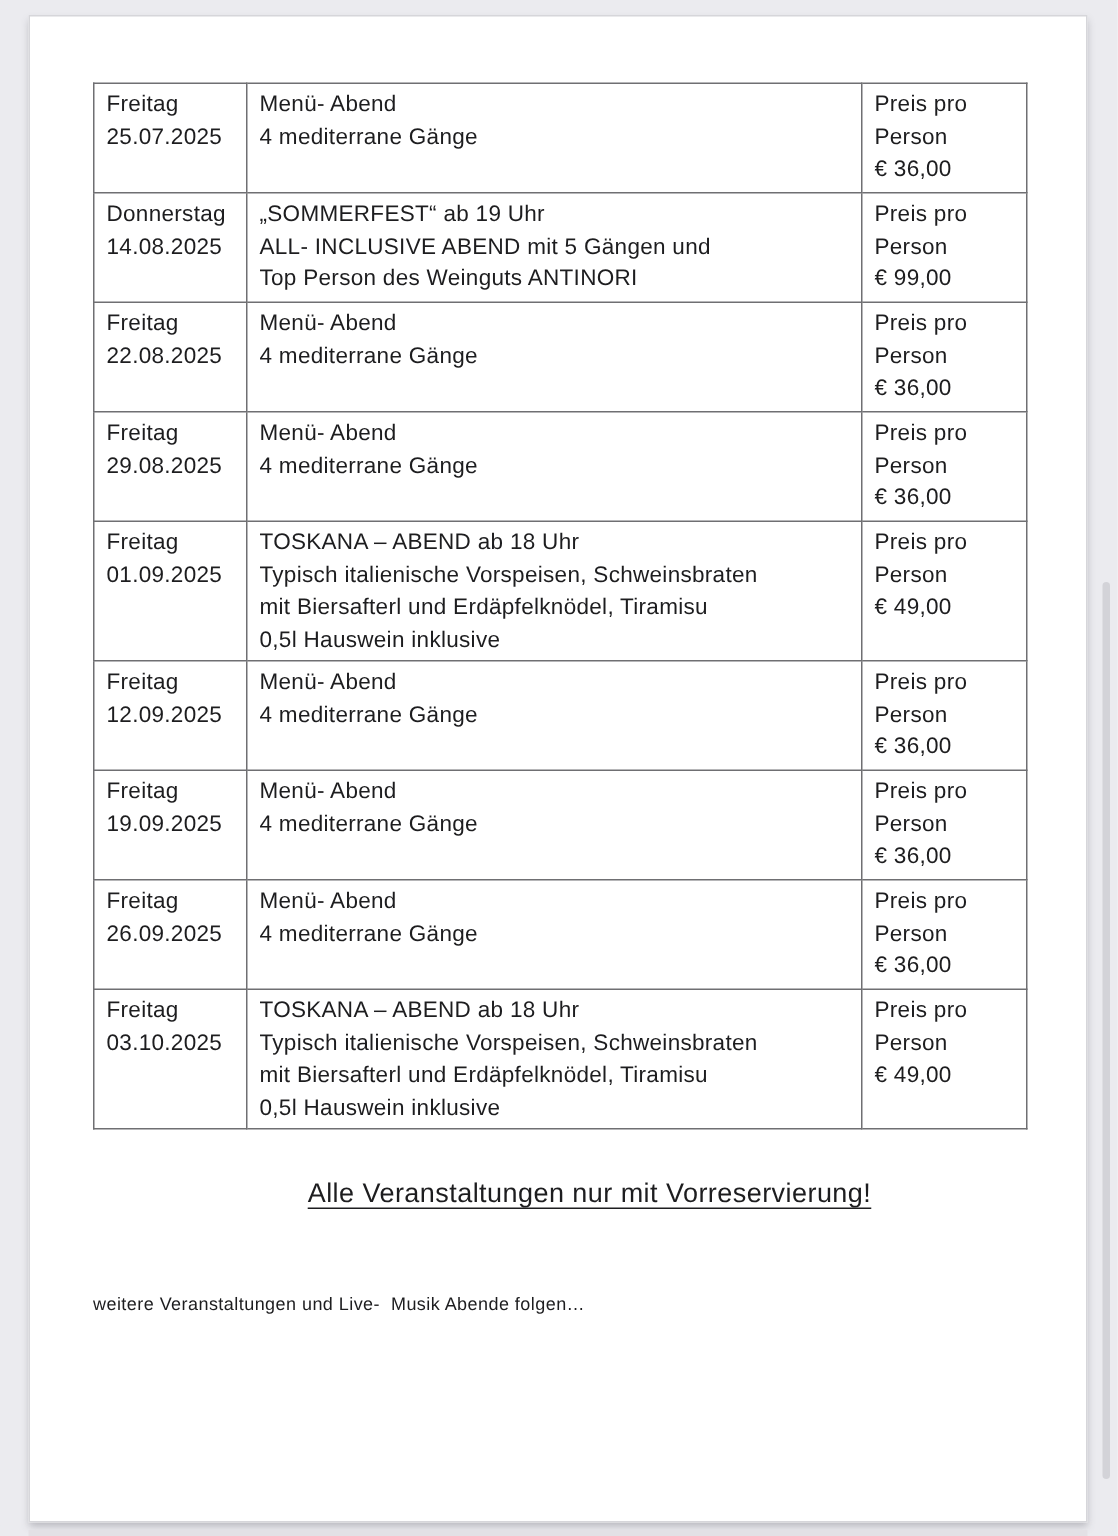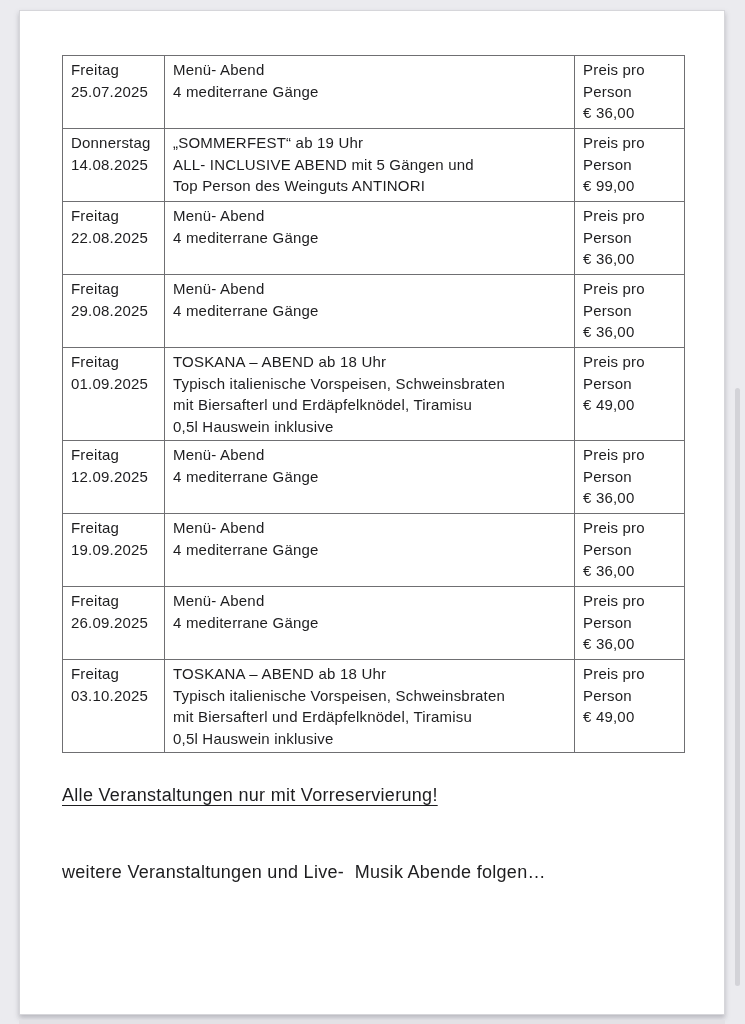--- a/index.html
+++ b/index.html
@@ -47,24 +47,25 @@
   .col-date  { width: 102px; }
   .col-desc  { width: 410px; }
   .col-price { width: 110px; }
   .notice {
     margin-top: 32px;
     font-size: 18px;
     letter-spacing: 0.3px;
     text-decoration: underline;
     text-underline-offset: 4px;
     text-decoration-thickness: 1px;
+    text-align: center;
   }
   .follow-up {
     margin-top: 56px;
-    font-size: 18px;
+    font-size: 12px;
     letter-spacing: 0.3px;
   }
   .scrollbar-thumb {
     position: absolute;
     right: 5px; top: 388px;
     width: 5px; height: 598px;
     border-radius: 3px;
     background: #d3d3d8;
   }
   .next-page-sliver {

